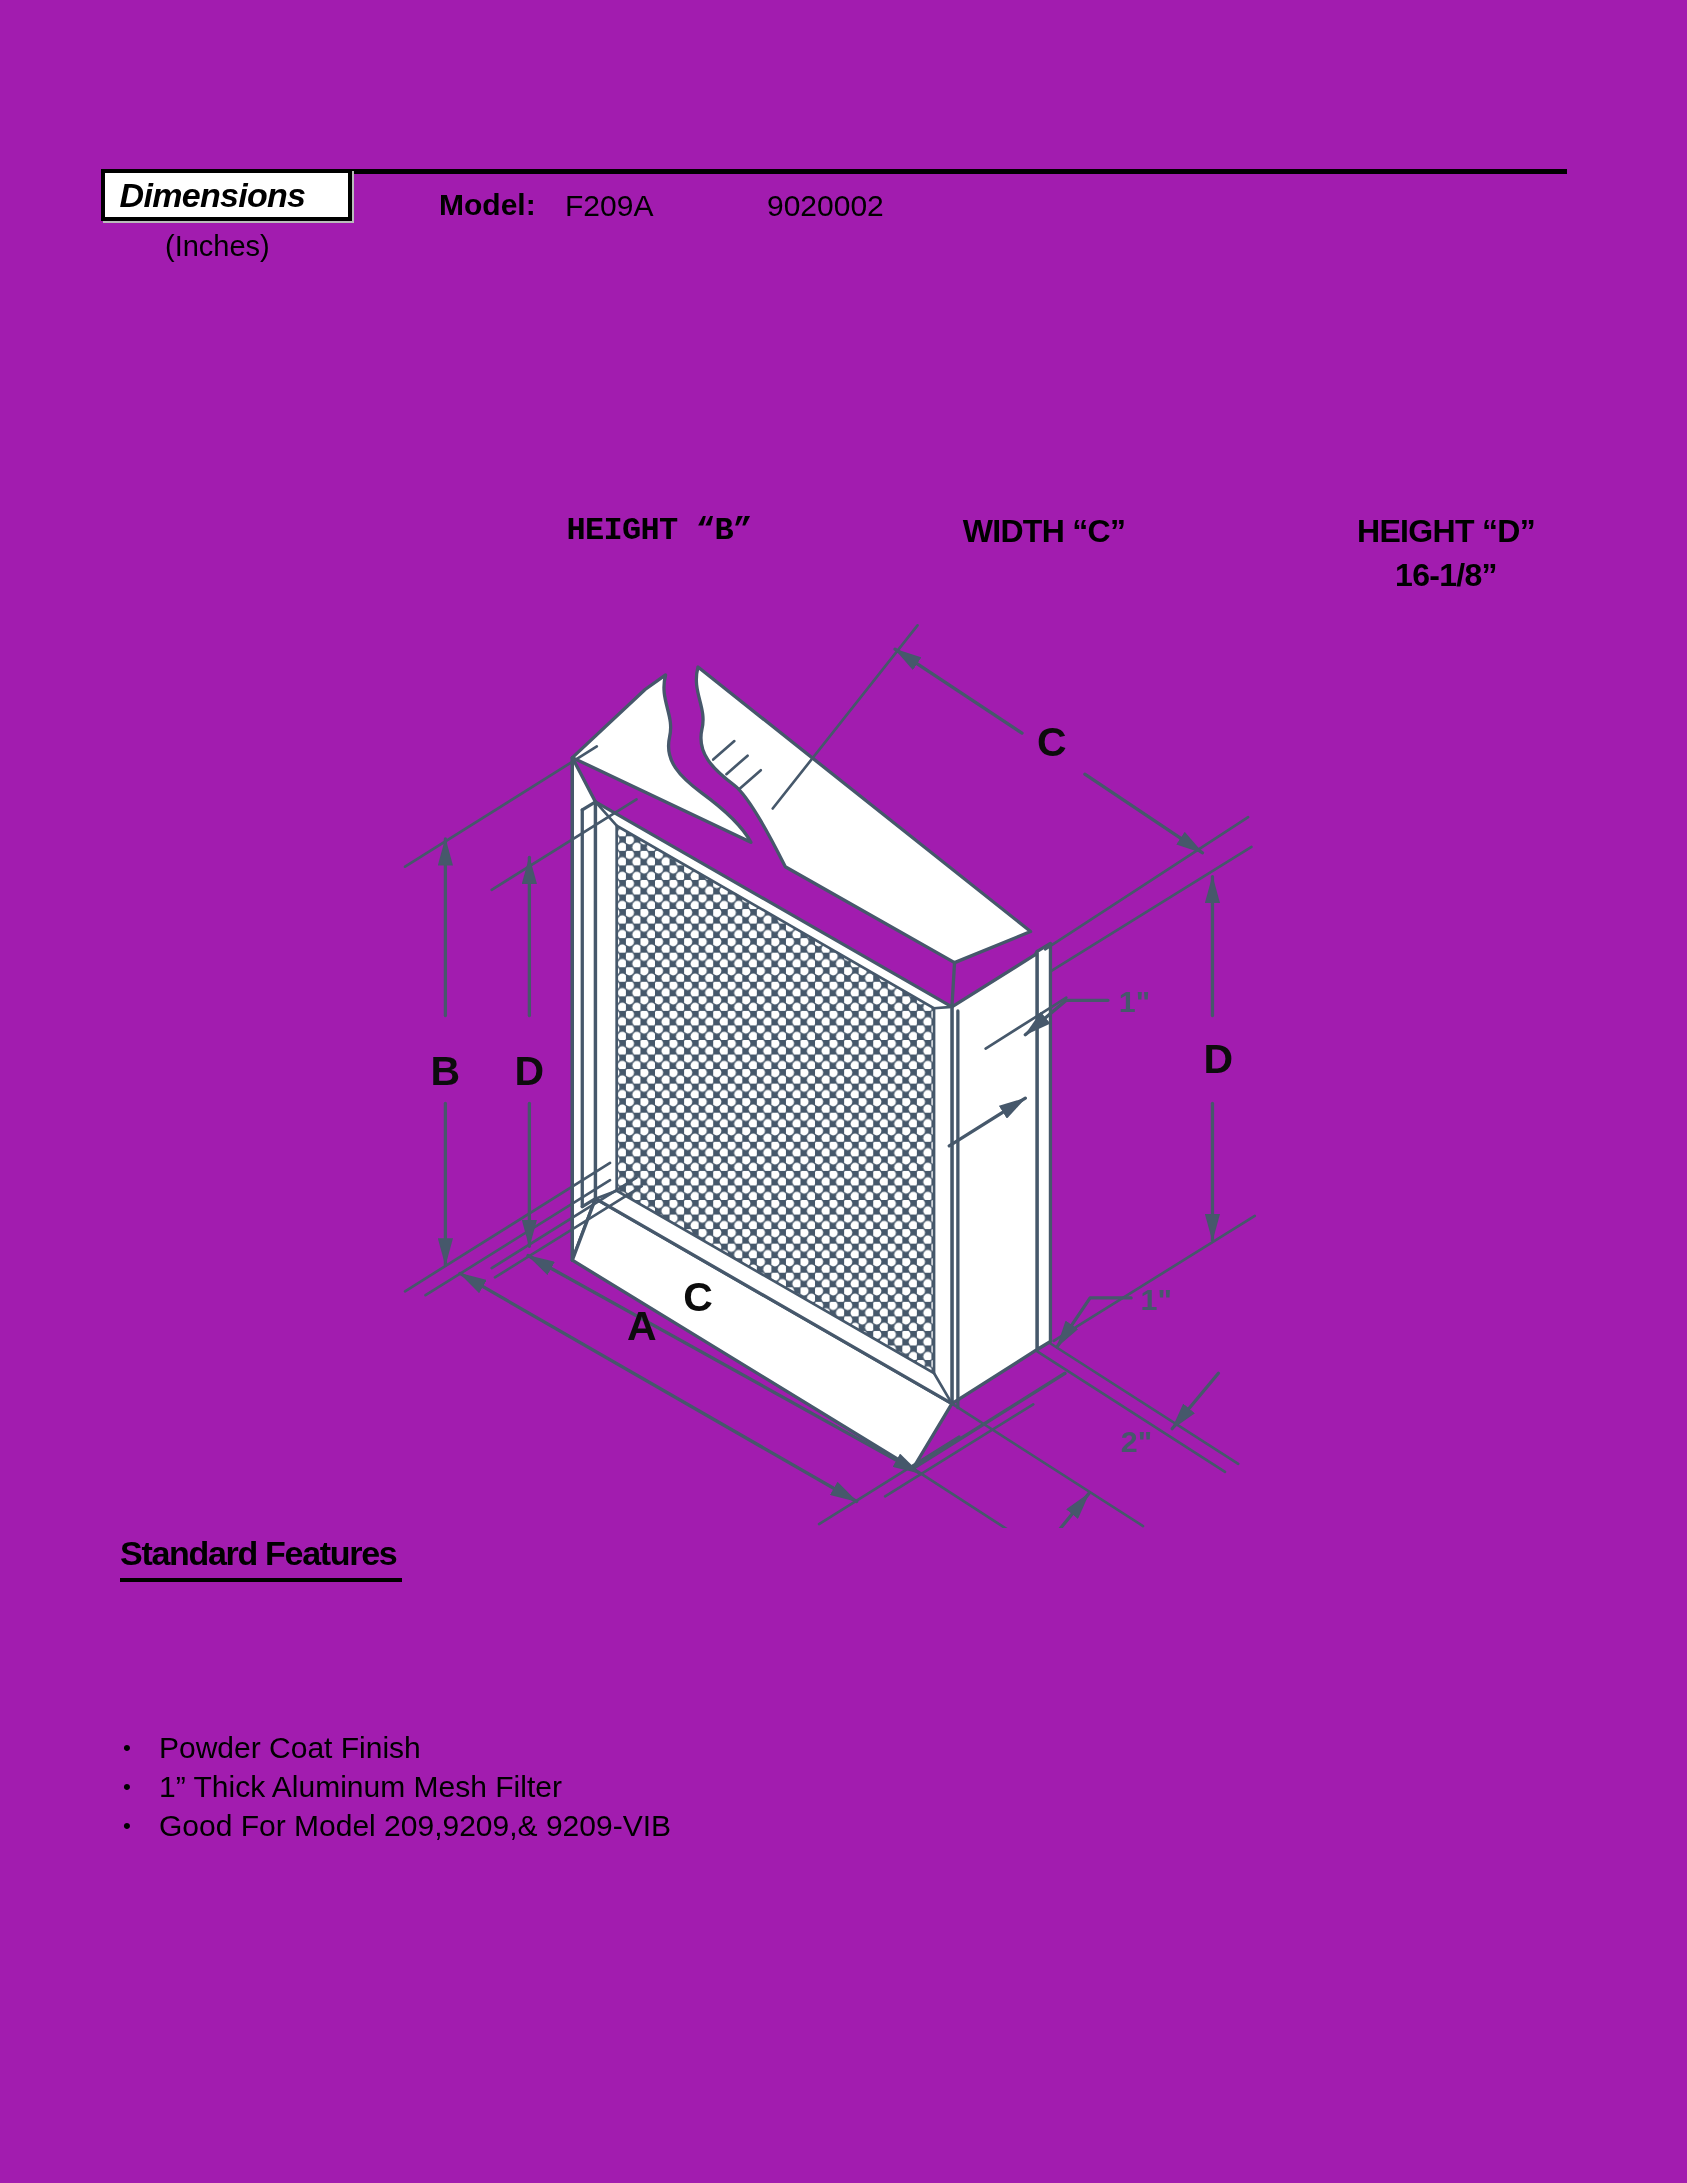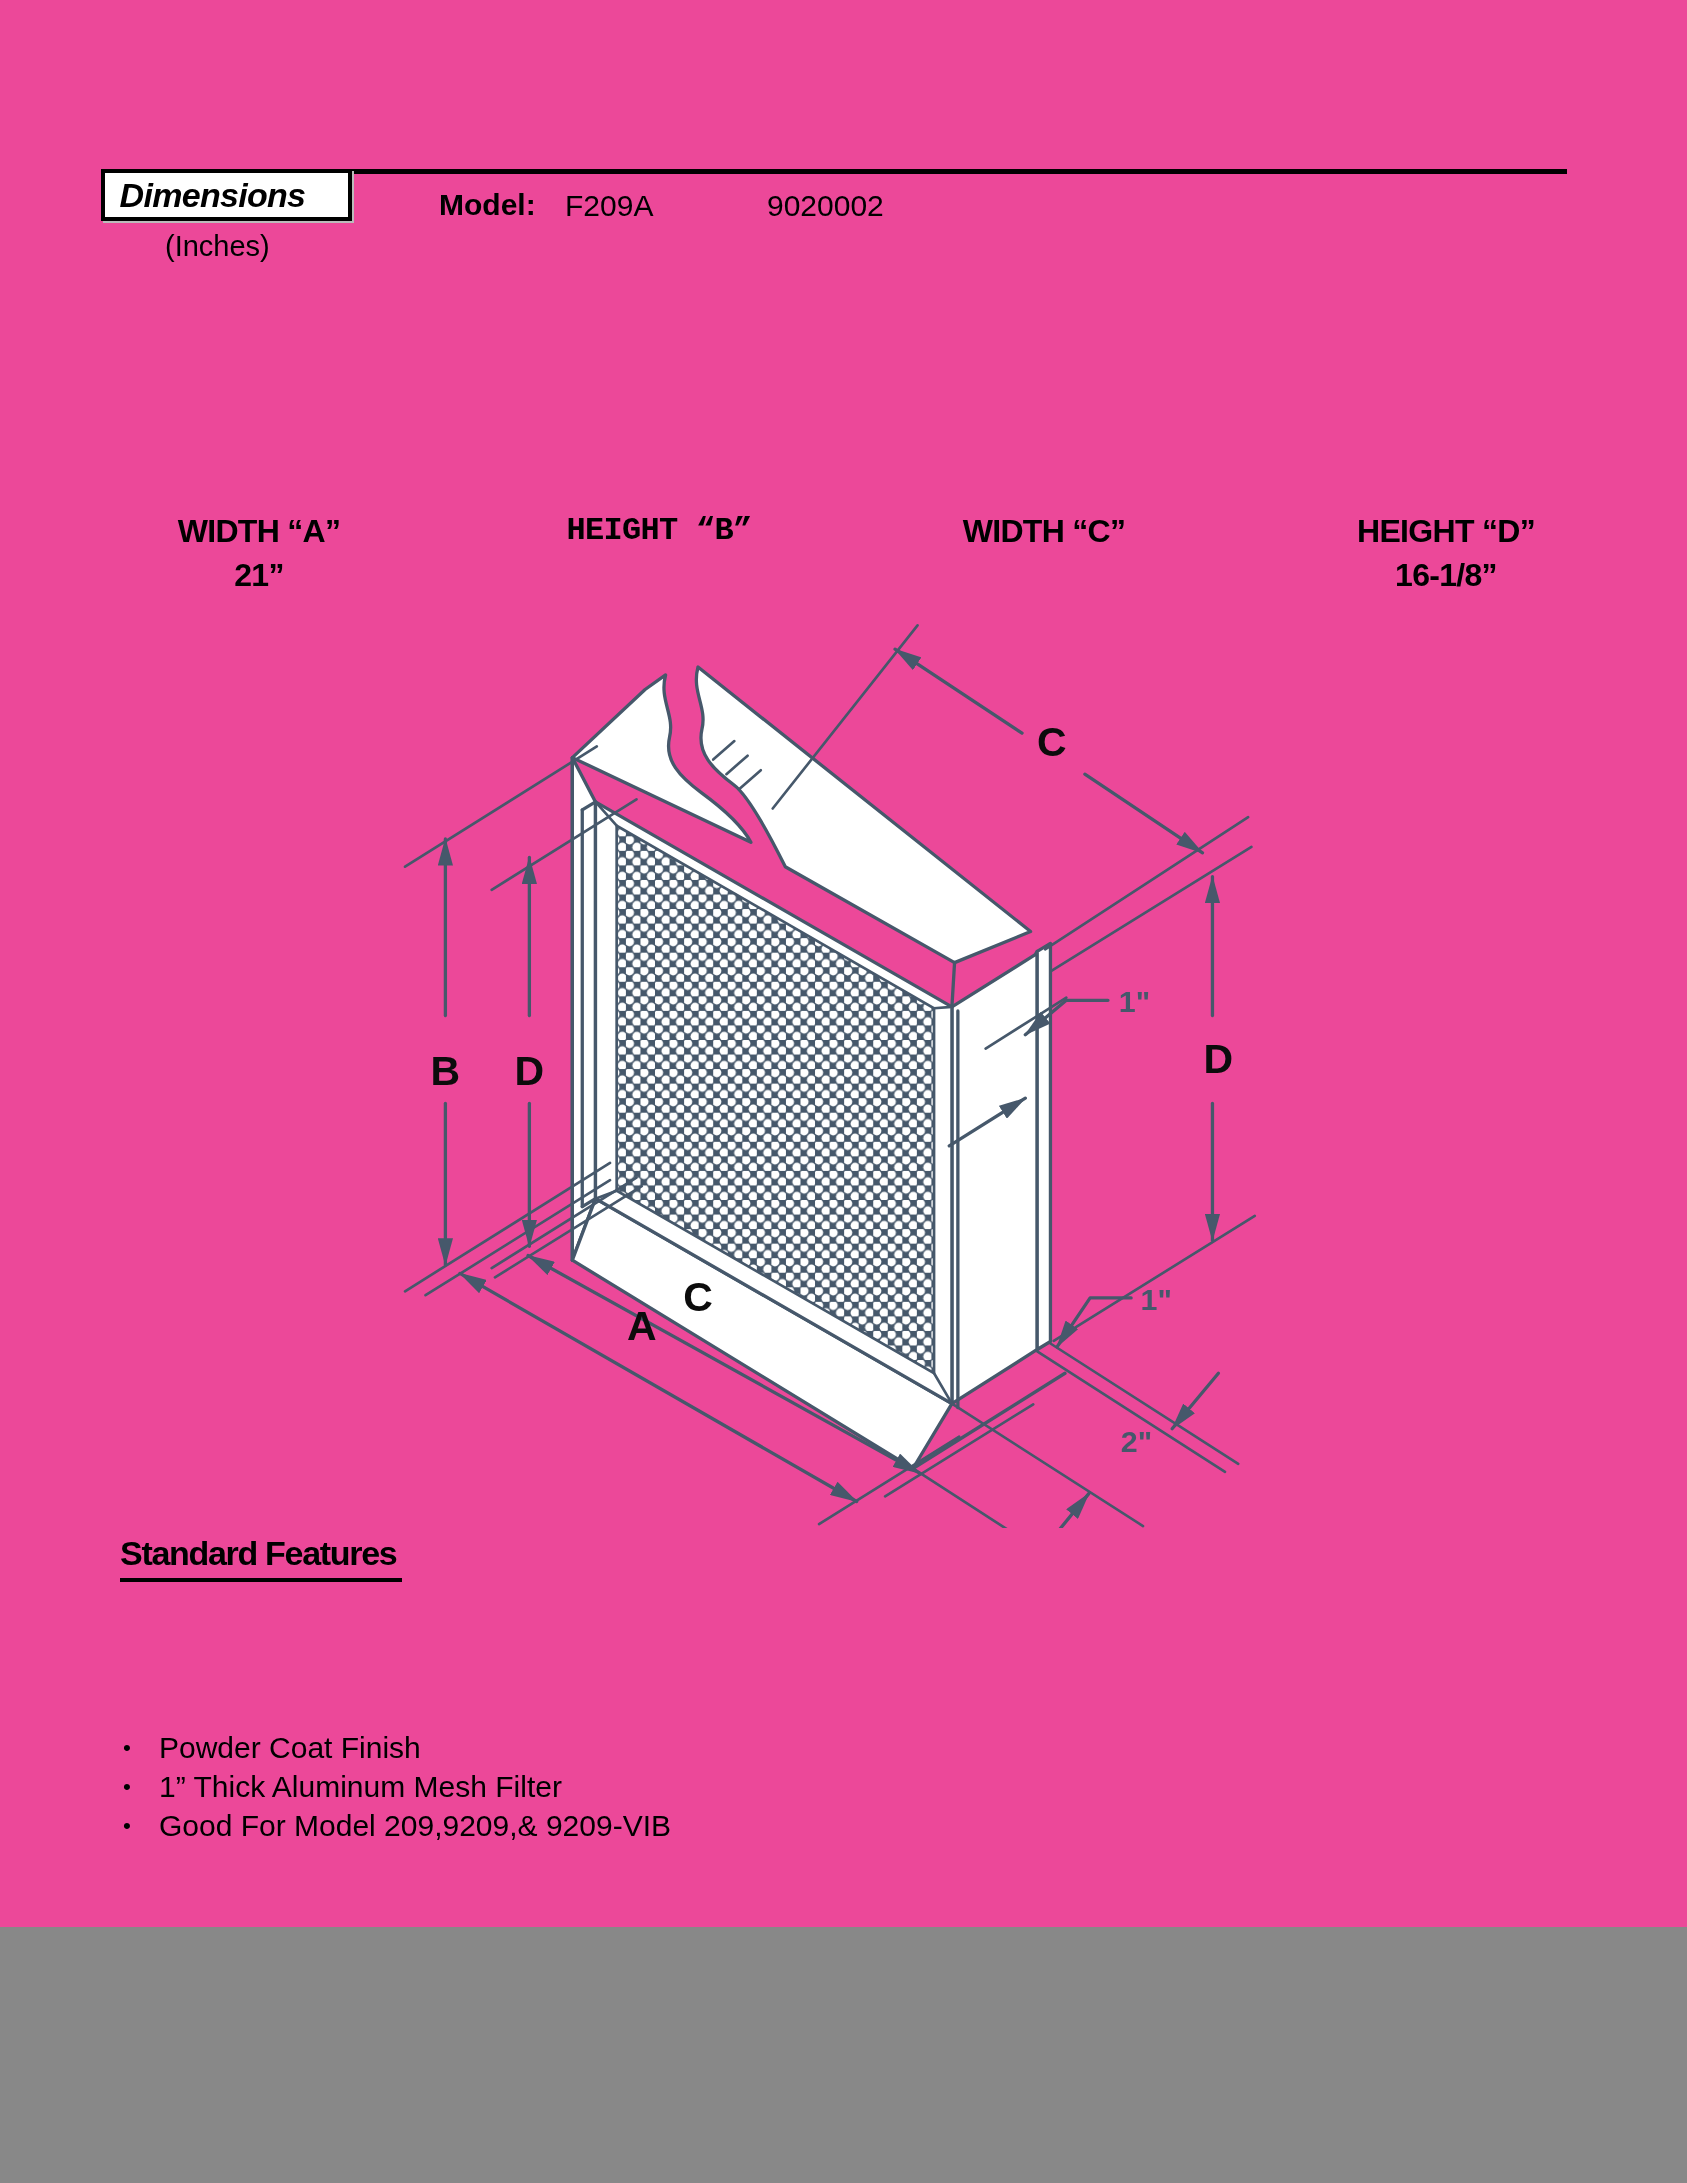--- a/index.html
+++ b/index.html
@@ -1,16 +1,16 @@
 <!DOCTYPE html>
 <html style="--line: #46586b;font-size:10.6px"><head>
 <meta charset="utf-8">
 <style>
   html,body{margin:0;padding:0;background:#888;}
-  .page{position:relative;width:1687px;height:1927px;background:#ec4899;overflow:hidden;
+  .page{position:relative;width:1687px;height:2183px;background:#a21caf;overflow:hidden;
         font-family:"Liberation Sans",sans-serif;color:#000;}
   .abs{position:absolute;}
   
   .top-rule{left:101px;top:169px;width:1466px;height:4.6px;background:#000;}
   .dim-box{left:101px;top:169px;width:251px;height:52px;border:4px solid #000;background:#fff;
            box-sizing:border-box;display:flex;align-items:center;padding-left:14.6px;
            box-shadow:2px 2px 0 #bbb;}
   .dim-box span{font-size:34px;font-weight:bold;font-style:italic;letter-spacing:-0.7px;}
   .units{left:165px;top:230px;font-size:29px;}
   .model-label{left:439px;top:188px;font-size:30px;font-weight:bold;}
@@ -48,24 +48,20 @@
 
   <div class="abs dim-box">
     <span>Dimensions</span>
   </div>
   <div class="abs units">(Inches)</div>
 
   <div class="abs model-label">Model:</div>
   <div class="abs model-value">F209A</div>
   <div class="abs part-number">9020002</div>
 
-  <div class="abs dim-col" style="left:87px;">
-    <span>WIDTH “A”</span>
-    <span class="val">21”</span>
-  </div>
   <div class="abs dim-col" style="left:487px;font-family:Liberation Mono, monospace;">
     <span>HEIGHT “B”</span>
   </div>
   <div class="abs dim-col" style="left:872px;">
     <span>WIDTH “C”</span>
   </div>
   <div class="abs dim-col" style="left:1274px;">
     <span>HEIGHT “D”</span>
     <span class="val">16-1/8”</span>
   </div>

